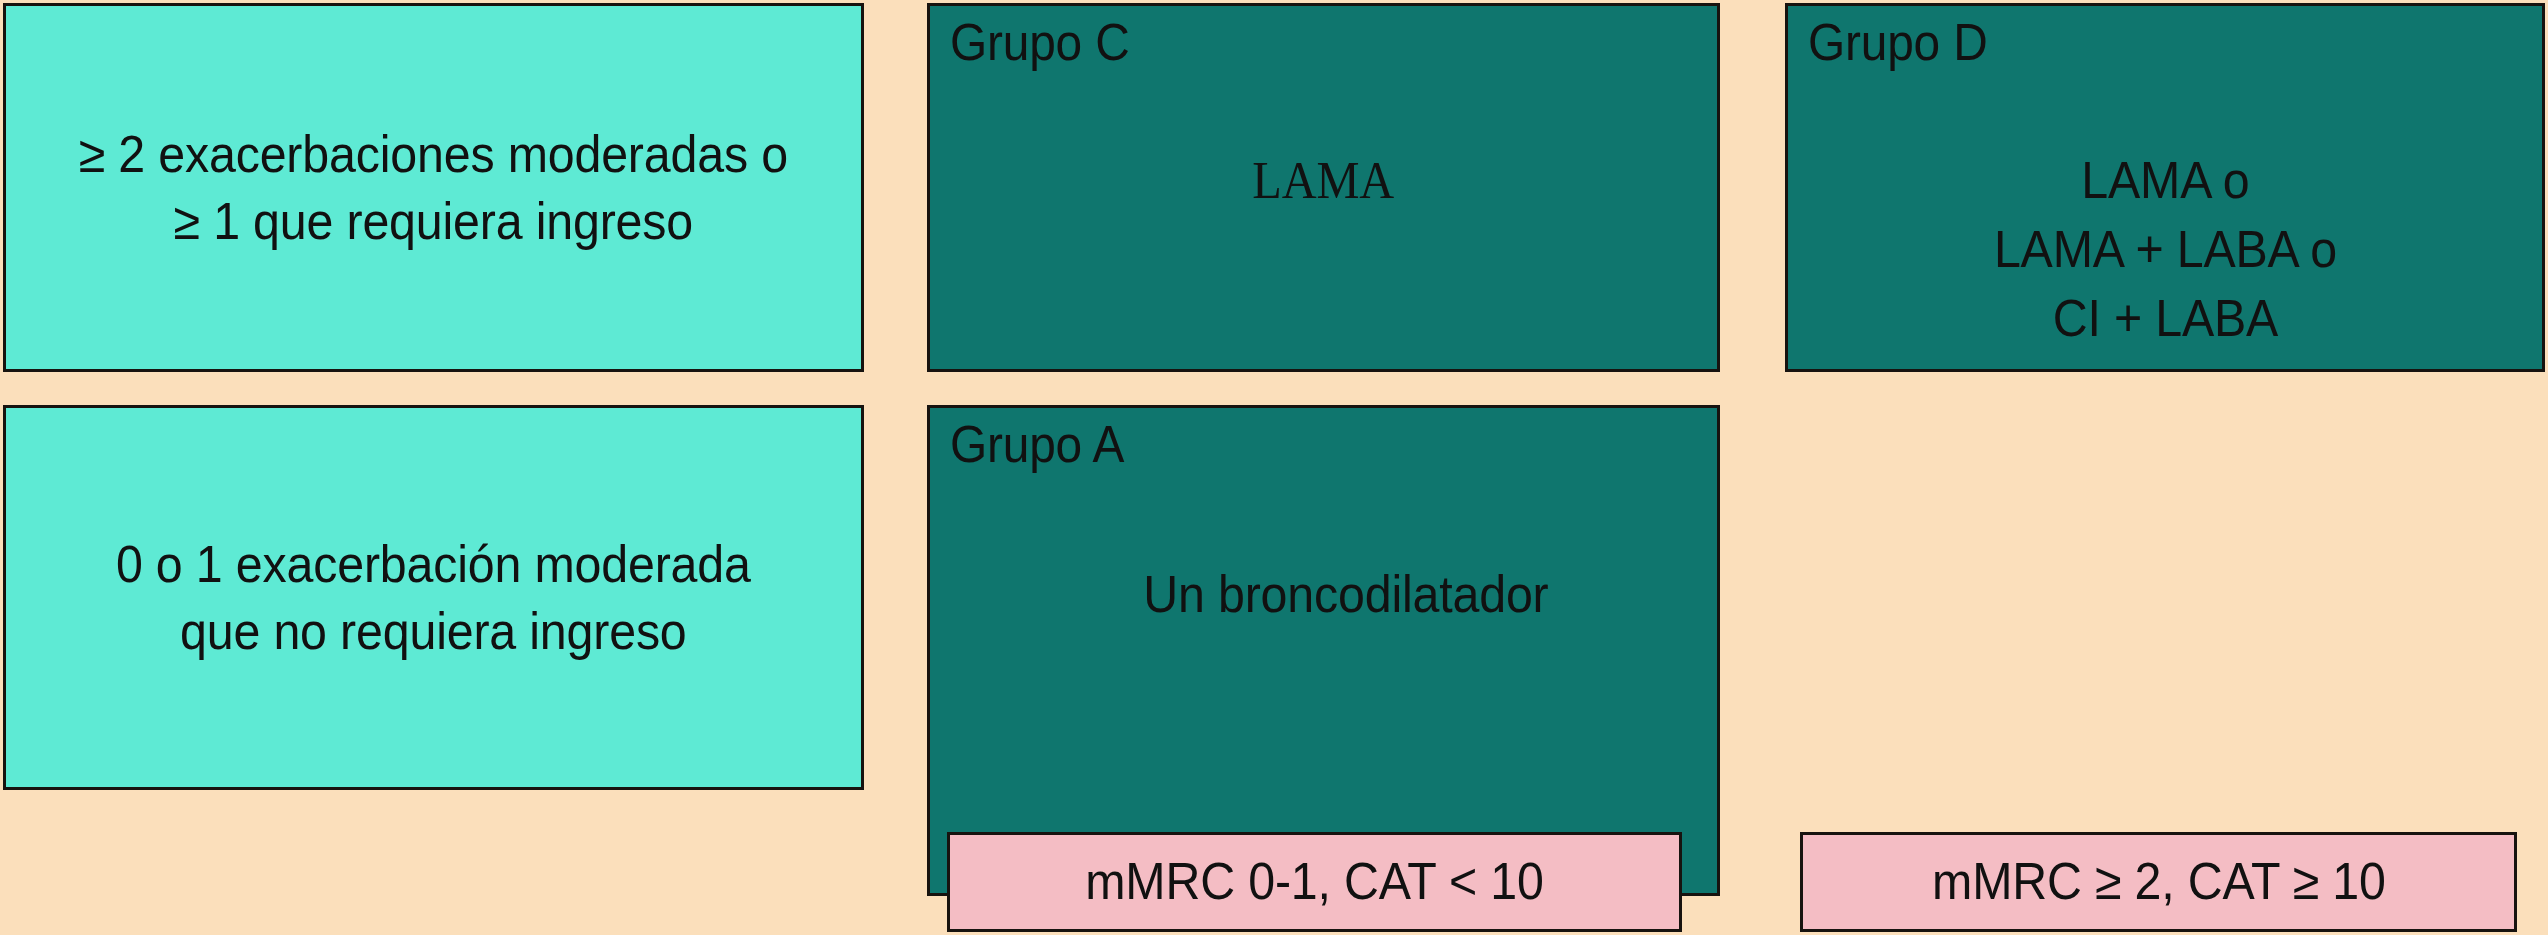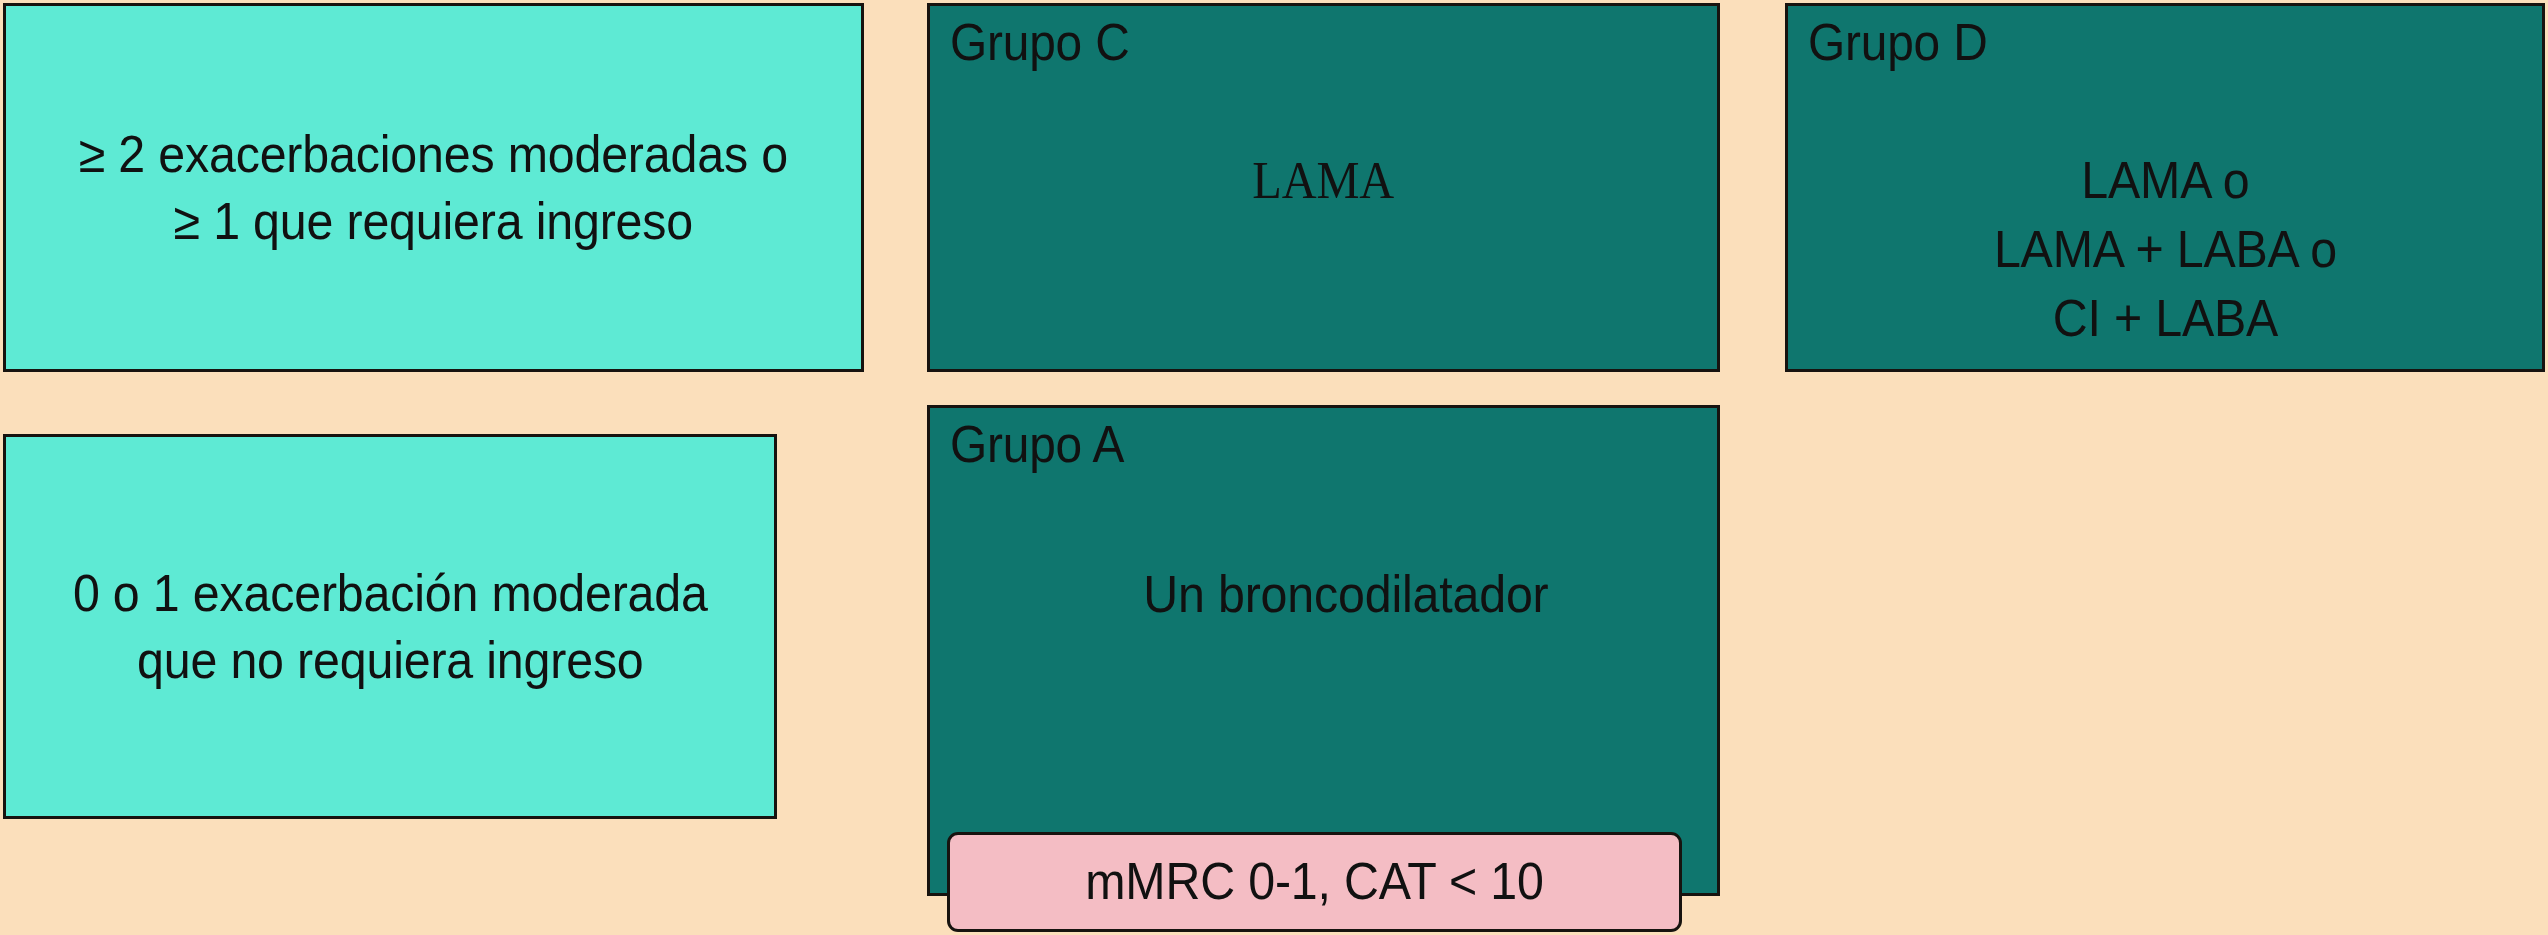--- a/index.html
+++ b/index.html
@@ -76,33 +76,33 @@
     font-size: 52px;
     line-height: 1.1;
     font-stretch: condensed;
     transform: scaleX(0.93);
     letter-spacing: -0.2px;
     text-align: center;
   }
 
   
   #blue-row-top    { left: 3px;    top: 3px;   width: 861px; height: 369px; }
-  #blue-row-bottom { left: 3px;    top: 405px; width: 774px; height: 385px; margin-top: 29px; }
+  #blue-row-bottom { left: 3px;    top: 405px; width: 861px; height: 385px; }
 
   #group-c { left: 927px;  top: 3px;   width: 793px; height: 369px; }
   #group-d { left: 1785px; top: 3px;   width: 760px; height: 369px; }
   #group-a { left: 927px;  top: 405px; width: 793px; height: 491px; }
   #group-b { left: 1785px; top: 405px; width: 760px; height: 385px; }
 
   #group-c .group-treatment { top: 140px; font-family: Liberation Serif, serif; }
   #group-d .group-treatment { top: 140px; }
   #group-a .group-treatment { top: 152px; padding-left: 44px; }
   #group-b .group-treatment { top: 152px; }
 
-  #mmrc-low  { left: 947px;  top: 832px; width: 735px; height: 100px; border-radius: 11px; }
+  #mmrc-low  { left: 947px;  top: 832px; width: 735px; height: 100px; }
   #mmrc-high { left: 1800px; top: 832px; width: 717px; height: 100px; }
 </style>
 </head>
 <body>
 
 <div id="canvas">
 
   <div class="box blue-box" id="blue-row-top">
     <div class="criteria-text">≥ 2 exacerbaciones moderadas o
 ≥ 1 que requiera ingreso</div>
@@ -128,14 +128,17 @@
   <div class="box green-box" id="group-a">
     <div class="group-label">Grupo A</div>
     <div class="group-treatment"><span class="inner">Un broncodilatador</span></div>
   </div>
 
 
   <div class="box pink-box" id="mmrc-low">
     <div class="pink-text">mMRC 0-1, CAT &lt; 10</div>
   </div>
 
+  <div class="box pink-box" id="mmrc-high">
+    <div class="pink-text">mMRC ≥ 2, CAT ≥ 10</div>
+  </div>
 
 </div>
 
 </body></html>

